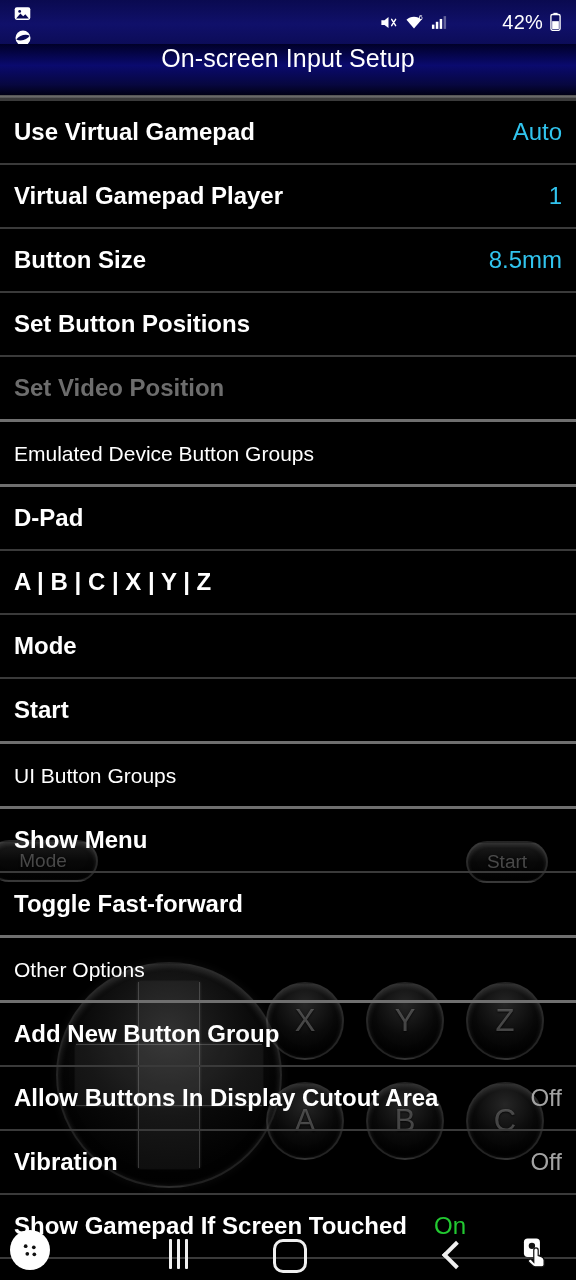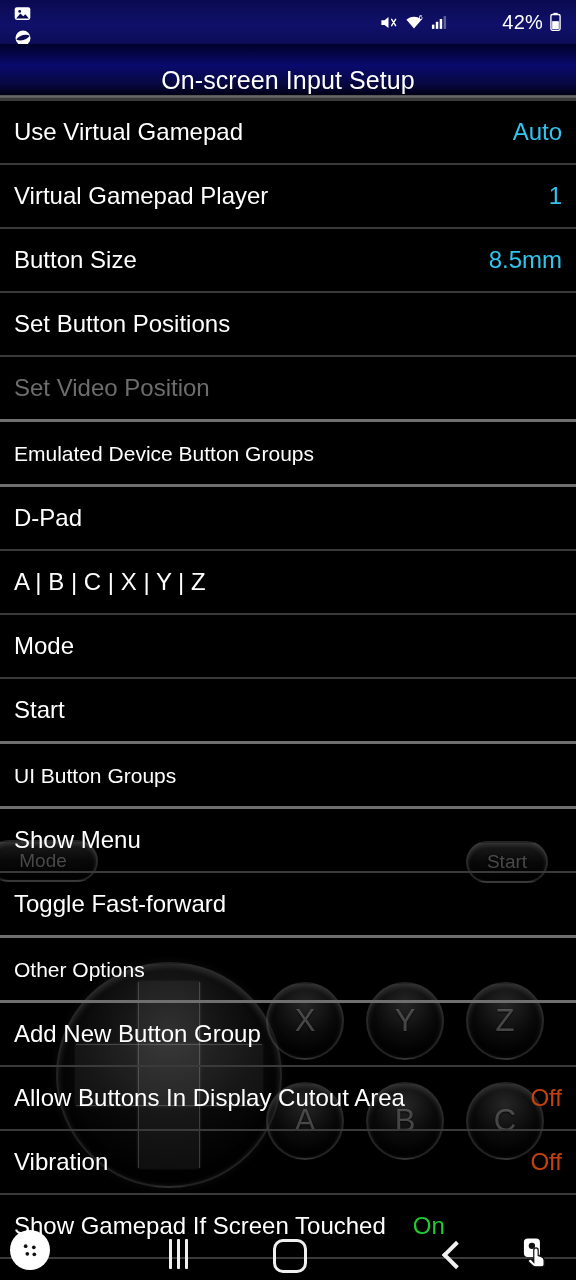--- a/index.html
+++ b/index.html
@@ -26,21 +26,21 @@
   .sb-right{ margin-left:auto; display:flex; align-items:center; gap:6px; }
   .sb-clock{ font-size:21px; letter-spacing:.2px; font-weight:400; color:#fff; }
   .sb-ico{ display:inline-flex; align-items:center; justify-content:center; }
   .sb-pct{ font-size:20px; color:#fff; letter-spacing:.2px;margin-left:48px; }
 
   
   .titlebar{
     position:relative; z-index:30;
     height:51px; width:100%;
     background:linear-gradient(to bottom,#000028 0%,#0a0a6e 42%,#07073f 80%,#000015 100%);
-    display:flex; align-items:flex-end; justify-content:center;
+    display:flex; align-items:flex-start; justify-content:center;
     color:#ffffff;
   }
   .titlebar .t{ font-size:25px; font-weight:400; letter-spacing:.1px; }
   .title-underline{
     position:relative; z-index:30;
     height:4px; width:100%;
     background:linear-gradient(to bottom,#4d4d4d 0%,#6e6e6e 45%,#2a2a2a 100%);
   }
 
   
@@ -107,25 +107,25 @@
   
   .list{ position:relative; z-index:20; width:100%; }
   .row{
     position:relative;
     display:flex; align-items:center;
     height:62px;
     padding:0 14px;
     background:transparent;
     color:#fff;
   }
-  .row .label{ font-size:24px; font-weight:400; line-height:1; white-space:nowrap; }
+  .row .label{ font-size:24px; font-weight:700; line-height:1; white-space:nowrap; }
   .row .value{ margin-left:auto; font-size:24px; font-weight:400; line-height:1; }
   .row.disabled .label{ color:#6d6d6d; }
   .row .value.cyan{ color:#31c4ee; }
-  .row .value.red{ color:#c2410c; }
+  .row .value.red{ color:#a3a3a3; }
   .row .value.green{ color:#22c931;margin-left:27px; }
 
   .sep{ height:2px; width:100%; background:#3a3a3a; position:relative; z-index:20; }
   .sep.strong{ height:3px; background:#6f6f6f; }
 
   .header-row{
     position:relative; z-index:20;
     display:flex; align-items:center;
     height:62px; padding:0 14px;
     color:#fff;

